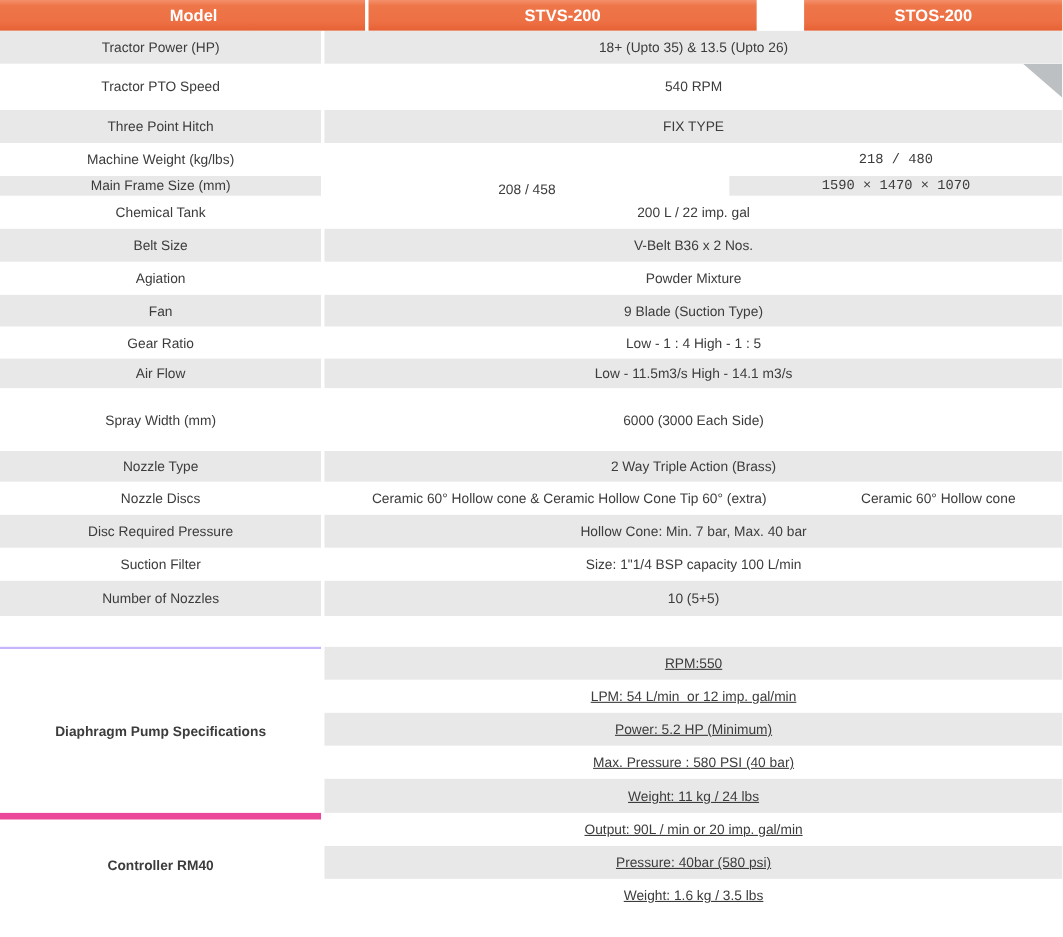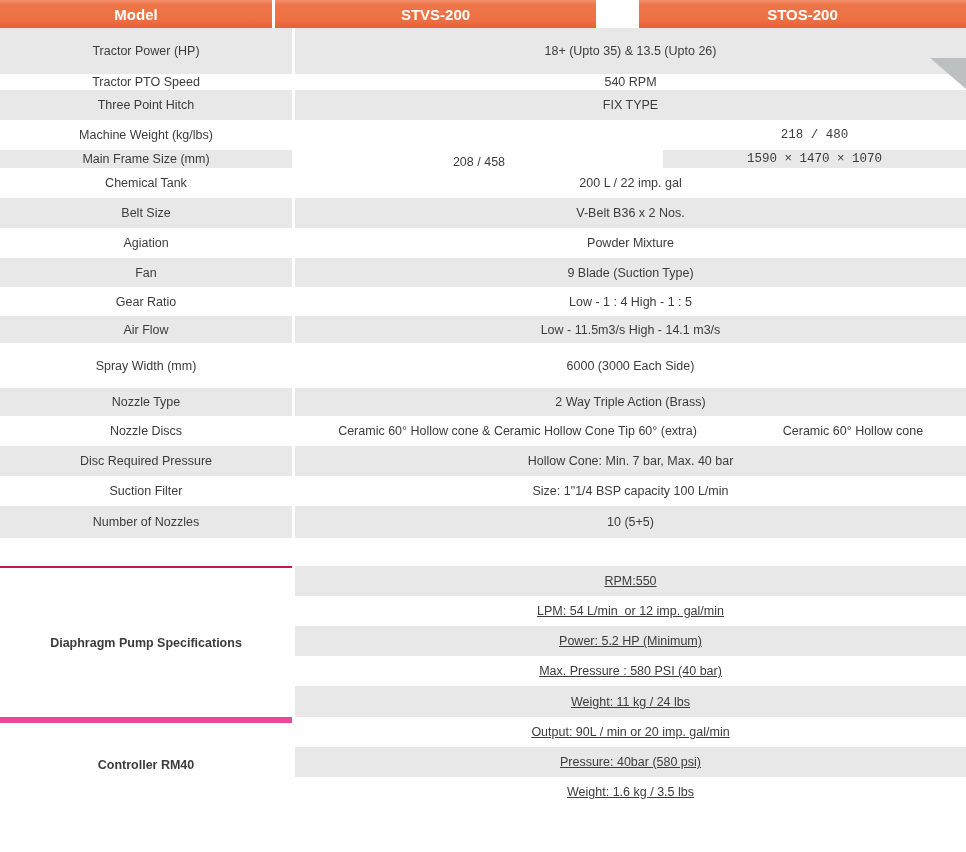--- a/index.html
+++ b/index.html
@@ -11,22 +11,22 @@
     color:#3C3C3C;
     overflow:hidden;
   }
   
   .hdr { display:flex; height:28px; }
   .hdr-cell {
     background:linear-gradient(180deg,#F4906B 0%,#EE7649 18%,#ED7044 70%,#E66134 100%);
     color:#fff; font-weight:bold; font-size:15px;
     display:flex; align-items:center; justify-content:center;
   }
-  .hdr-model { width:272px; }
-  .hdr-stvs  { width:321px; }
+  .hdr-model { width:312px;padding-left:20px; }
+  .hdr-stvs  { width:353px; }
   .hdr-stos  { flex:1;margin-left:40px; }
   .hdr-div   { width:3px; background:#ffffff; }
   
   .row { display:flex; }
   .lbl {
     width:292px; display:flex; align-items:center; justify-content:center;
     font-size:12.5px; text-align:center; box-sizing:border-box;
   }
   .colgap { width:3px; background:#ffffff; }
   .val {
@@ -47,21 +47,21 @@
     width:292px; background:#ffffff; display:flex; align-items:center; justify-content:center;
     font-size:12.5px; font-weight:bold; text-align:center; box-sizing:border-box;
   }
   .section .vals { flex:1; display:flex; flex-direction:column;text-decoration:underline; }
   .srow {
     display:flex; align-items:center; justify-content:center;
     font-size:12.5px; text-align:center; white-space:pre-wrap;
   }
   .srow.g { background:#E8E8E8; }
   .srow.w { background:#ffffff; }
-  .slbl.edge-top { border-top:2px solid #be185d; }
+  .slbl.edge-top { border-top:2px solid #c4b5fd; }
   .slbl.edge-band { border-top:6px solid #ec4899; }
   
   .corner-fold {
     position:absolute; top:58px; right:0; width:36px; height:31px;
     background:#BDC0C2;
     clip-path:polygon(0 0,100% 0,100% 100%);
   }
   .spacer { background:#ffffff; }
 </style>
 </head>
@@ -70,27 +70,27 @@
 <div class="spec-table">
 
   <div class="hdr">
     <div class="hdr-cell hdr-model">Model</div>
     <div class="hdr-div"></div>
     <div class="hdr-cell hdr-stvs">STVS-200</div>
     <div class="hdr-div"></div>
     <div class="hdr-cell hdr-stos">STOS-200</div>
   </div>
 
-  <div class="row gray" style="height:46px">
+  <div class="row gray" style="height:30px">
     <div class="lbl">Tractor Power (HP)</div>
     <div class="colgap"></div>
     <div class="val">18+ (Upto 35) &amp; 13.5 (Upto 26)</div>
   </div>
 
-  <div class="row whiterow" style="height:16px">
+  <div class="row whiterow" style="height:42px">
     <div class="lbl">Tractor PTO Speed</div>
     <div class="colgap"></div>
     <div class="val">540 RPM</div>
   </div>
 
   <div class="row gray" style="height:30px">
     <div class="lbl">Three Point Hitch</div>
     <div class="colgap"></div>
     <div class="val">FIX TYPE</div>
   </div>
@@ -138,21 +138,21 @@
     <div class="colgap"></div>
     <div class="val">Low - 1 : 4 High - 1 : 5</div>
   </div>
 
   <div class="row gray" style="height:27px">
     <div class="lbl">Air Flow</div>
     <div class="colgap"></div>
     <div class="val">Low - 11.5m3/s High - 14.1 m3/s</div>
   </div>
 
-  <div class="row whiterow" style="height:45px">
+  <div class="row whiterow" style="height:57px">
     <div class="lbl">Spray Width (mm)</div>
     <div class="colgap"></div>
     <div class="val">6000 (3000 Each Side)</div>
   </div>
 
   <div class="row gray" style="height:28px">
     <div class="lbl">Nozzle Type</div>
     <div class="colgap"></div>
     <div class="val">2 Way Triple Action (Brass)</div>
   </div>

